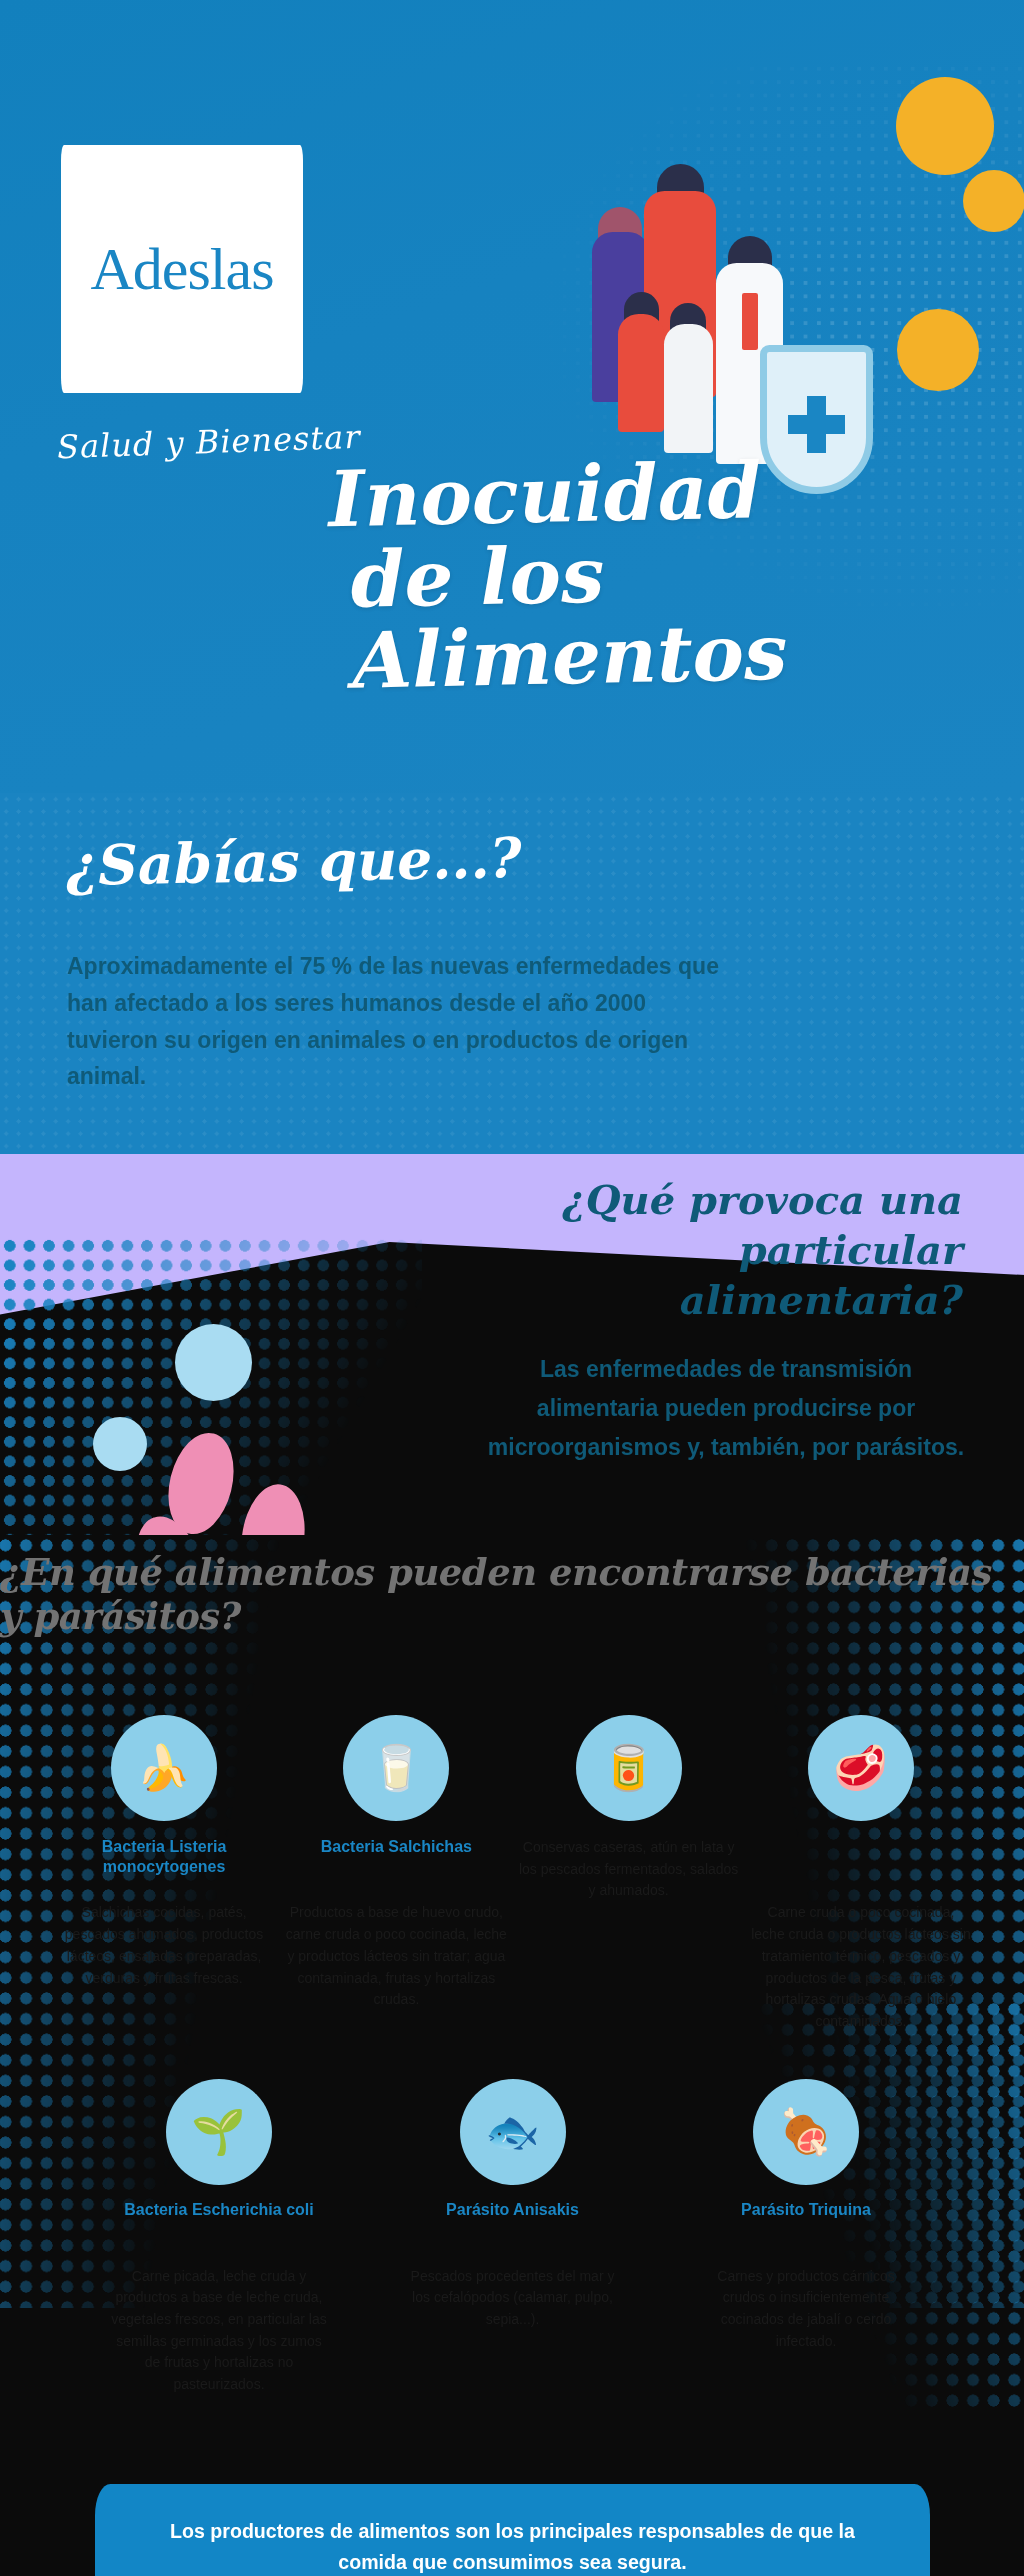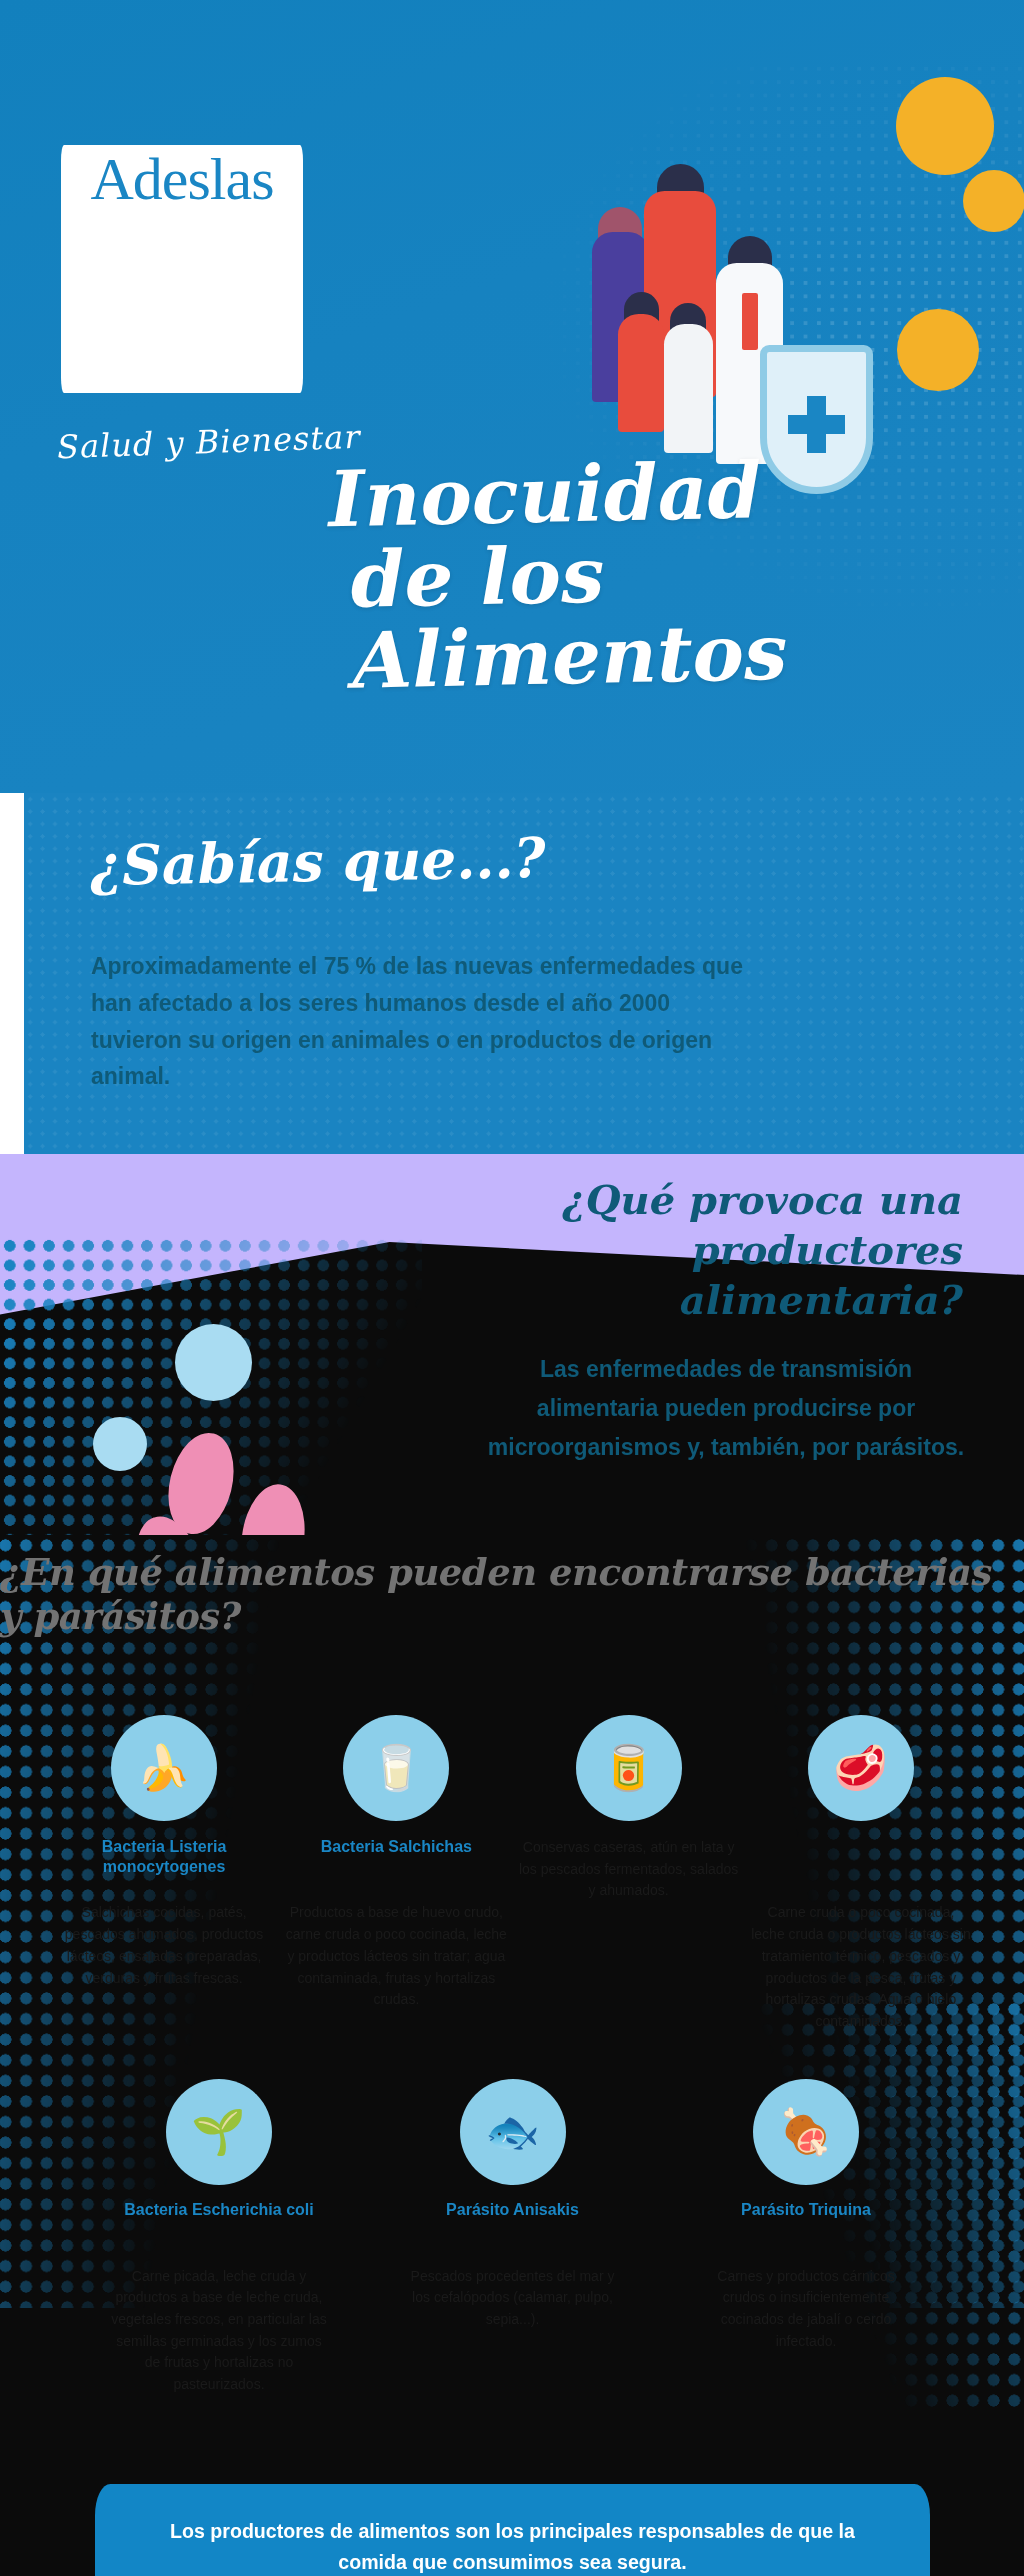--- a/index.html
+++ b/index.html
@@ -30,21 +30,21 @@
     background-size: 13.4px 13.4px;
     -webkit-mask-image: radial-gradient(ellipse at 75% 45%, #000 10%, transparent 70%);
             mask-image: radial-gradient(ellipse at 75% 45%, #000 10%, transparent 70%);
     pointer-events:none;
   }
   .logo-box {
     position:absolute; left:61px; top:145px;
     width:242px; height:248px;
     background:#fff;
     border-radius: 3.1px / 15.5px;
-    display:flex; justify-content:center;
+    display:flex; align-items:center; justify-content:center;
   }
   .logo-word {
     color:#1a86c4; font-family:"Liberation Serif", serif;
     font-size:60px; letter-spacing:-1px; font-weight:400;
   }
   .logo-tag {
     position:absolute; left:57px; top:423px;
     color:#fff; font-family:"DejaVu Serif", serif; font-style:italic;
     font-size:32px; letter-spacing:1px; transform: rotate(-2deg);
   }
@@ -82,21 +82,21 @@
   .shield:before { left:40px; top:44px; width:18.5px; height:57px; }
   .shield:after  { left:21px; top:63px; width:57px; height:18.5px; }
 
   .germ { position:absolute; border-radius:50%; }
   .germ.big  { right:31px;  top:77px; width:98px; height:98px; background:#f4b128; box-shadow:0 0 0 0 #f4b128; }
   .germ.mid  { right:0px;   top:170px; width:62px; height:62px; background:#f4b128; }
   .germ.low  { right:46px;  top:309px; width:82px; height:82px; background:#f4b128; }
 
   
   .sabias {
-    position:relative; height:361px; background:#1a84c2; overflow:hidden;margin-left:24px;
+    position:relative; height:361px; background:#1a84c2; overflow:hidden;
   }
   .sabias-dots{
     position:absolute; inset:0;
     background-image: radial-gradient(circle, rgba(255,255,255,.07) 22%, transparent 24%);
     background-size: 12.4px 12.4px;
   }
   .sabias h2 {
     position:absolute; left:66px; top:36px;
     color:#fff; font-family:"DejaVu Serif", serif; font-style:italic;
     font-size:55px; font-weight:700; transform:rotate(-1deg);
@@ -238,21 +238,21 @@
   <section class="provoca">
     <div class="wedge"></div>
     <div class="halftone"></div>
     <div class="microbe b1"></div>
     <div class="microbe b2"></div>
     <div class="microbe p1"></div>
     <div class="microbe p2"></div>
     <div class="microbe p3"></div>
     <h2>
       <span>¿Qué provoca una</span><br>
-      <span>productores alimentaria?</span>
+      <span>particular alimentaria?</span>
     </h2>
     <p>Las enfermedades de transmisión alimentaria pueden producirse por microorganismos y, también, por parásitos.</p>
   </section>
 
   <section class="dark">
     <div class="dark-halftone-l"></div>
     <div class="dark-halftone-r"></div>
     <div class="dark-halftone-b"></div>
 
     <h2>¿En qué alimentos pueden encontrarse bacterias y parásitos?</h2>

